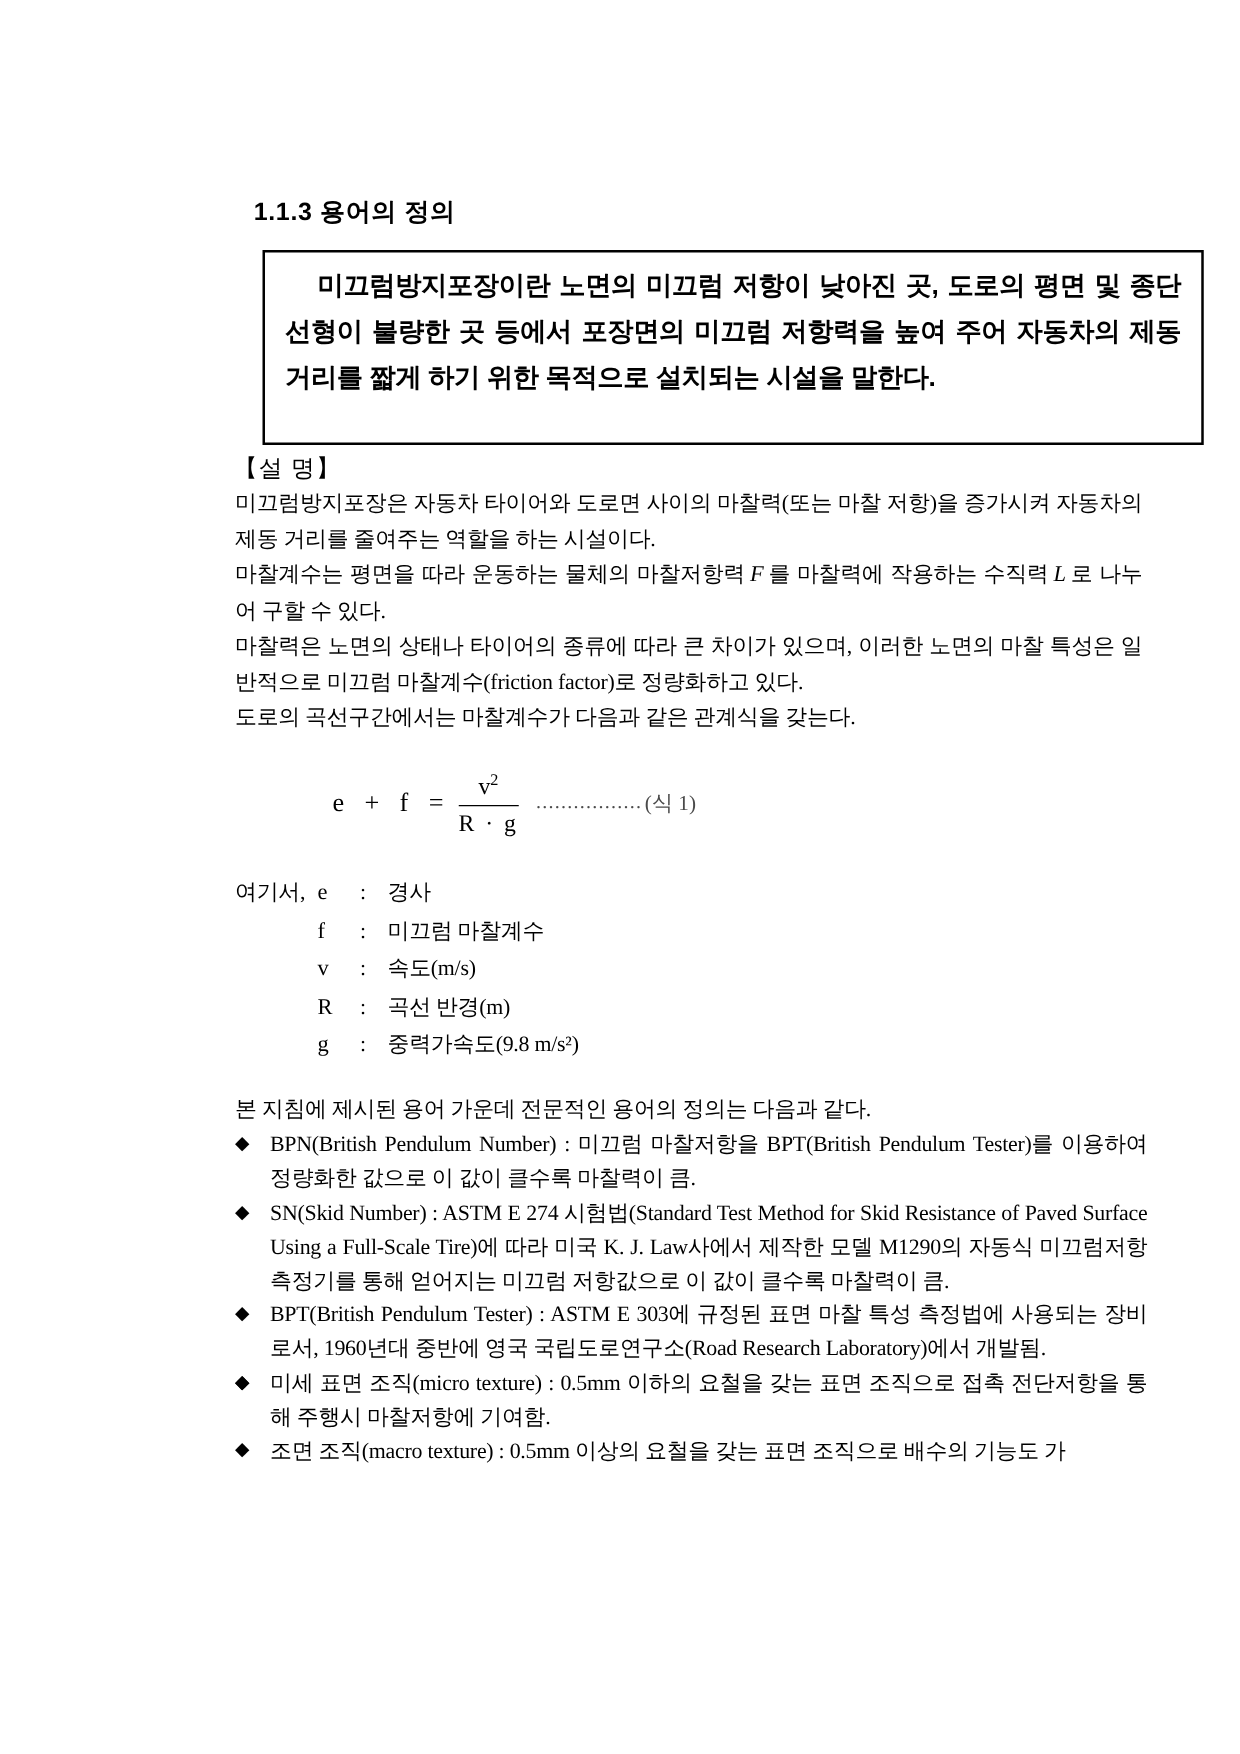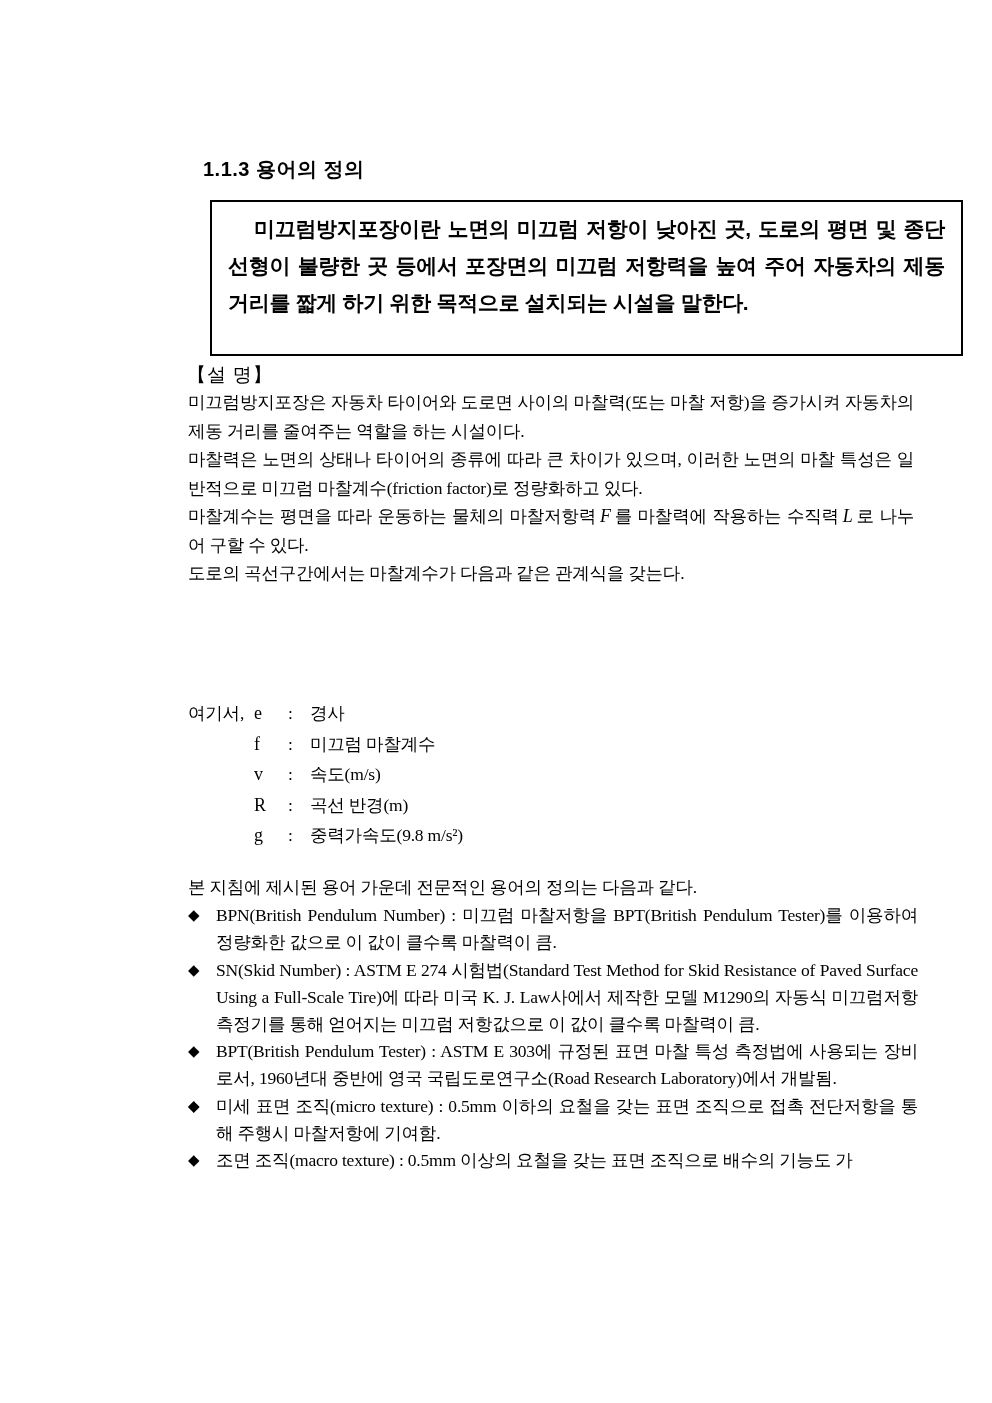--- a/index.html
+++ b/index.html
@@ -175,25 +175,34 @@
   <h1 class="heading">1.1.3 용어의 정의</h1>
 
   <div class="def-box">
     <p>미끄럼방지포장이란 노면의 미끄럼 저항이 낮아진 곳, 도로의 평면 및 종단 선형이 불량한 곳 등에서 포장면의 미끄럼 저항력을 높여 주어 자동차의 제동 거리를 짧게 하기 위한 목적으로 설치되는 시설을 말한다.</p>
   </div>
 
   <div class="explain-label">【설 명】</div>
 
   <div class="explain-body">
     <p>미끄럼방지포장은 자동차 타이어와 도로면 사이의 마찰력(또는 마찰 저항)을 증가시켜 자동차의 제동 거리를 줄여주는 역할을 하는 시설이다.</p>
+    <p><span>마찰계수는 평면을 따라 운동하는 물체의 마찰저항력</span><span class="mathvar">F</span><span>를 마찰력에 작용하는 수직력</span><span class="mathvar">L</span><span>로 나누어 구할 수 있다.</span></p>
     <p>마찰력은 노면의 상태나 타이어의 종류에 따라 큰 차이가 있으며, 이러한 노면의 마찰 특성은 일반적으로 미끄럼 마찰계수(friction factor)로 정량화하고 있다.</p>
-    <p><span>마찰계수는 평면을 따라 운동하는 물체의 마찰저항력</span><span class="mathvar">F</span><span>를 마찰력에 작용하는 수직력</span><span class="mathvar">L</span><span>로 나누어 구할 수 있다.</span></p>
     <p>도로의 곡선구간에서는 마찰계수가 다음과 같은 관계식을 갖는다.</p>
   </div>
 
+  <div class="formula">
+    <span class="formula-lhs">e + f =</span>
+    <span class="fraction">
+      <span class="numer"><span>v</span><sup>2</sup></span>
+      <span class="denom">R · g</span>
+    </span>
+    <span class="formula-dots">.................</span>
+    <span class="formula-eqlabel">(식 1)</span>
+  </div>
 
   <div class="where-block">
     <div class="var-row">
       <span class="where-prefix">여기서,</span>
       <span class="var-symbol">e</span>
       <span class="var-colon">:</span>
       <span class="var-desc">경사</span>
     </div>
     <div class="var-row">
       <span class="where-prefix"></span>

